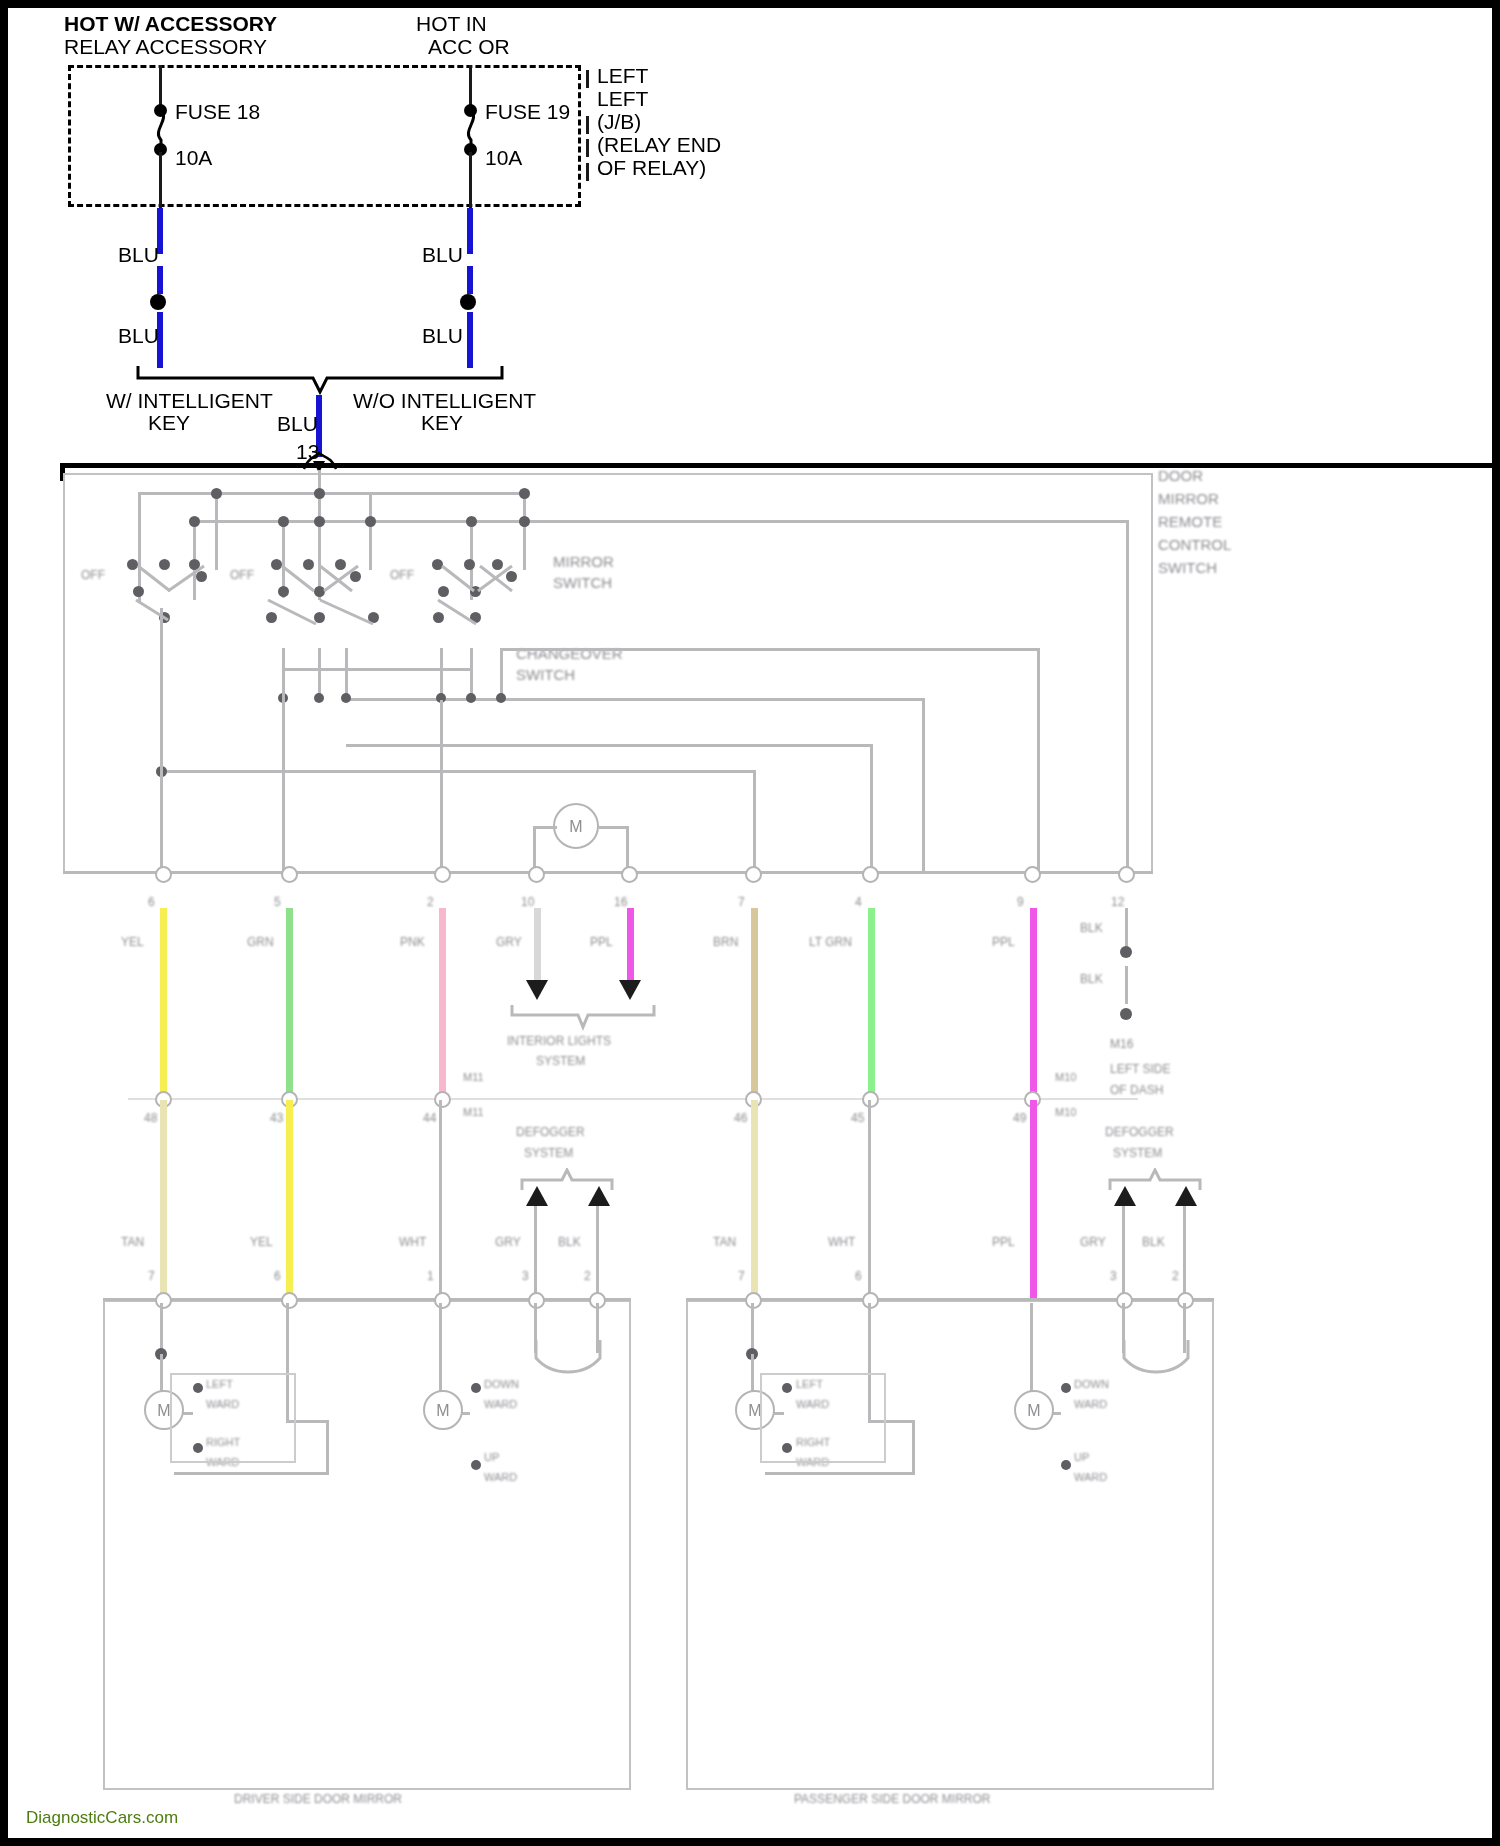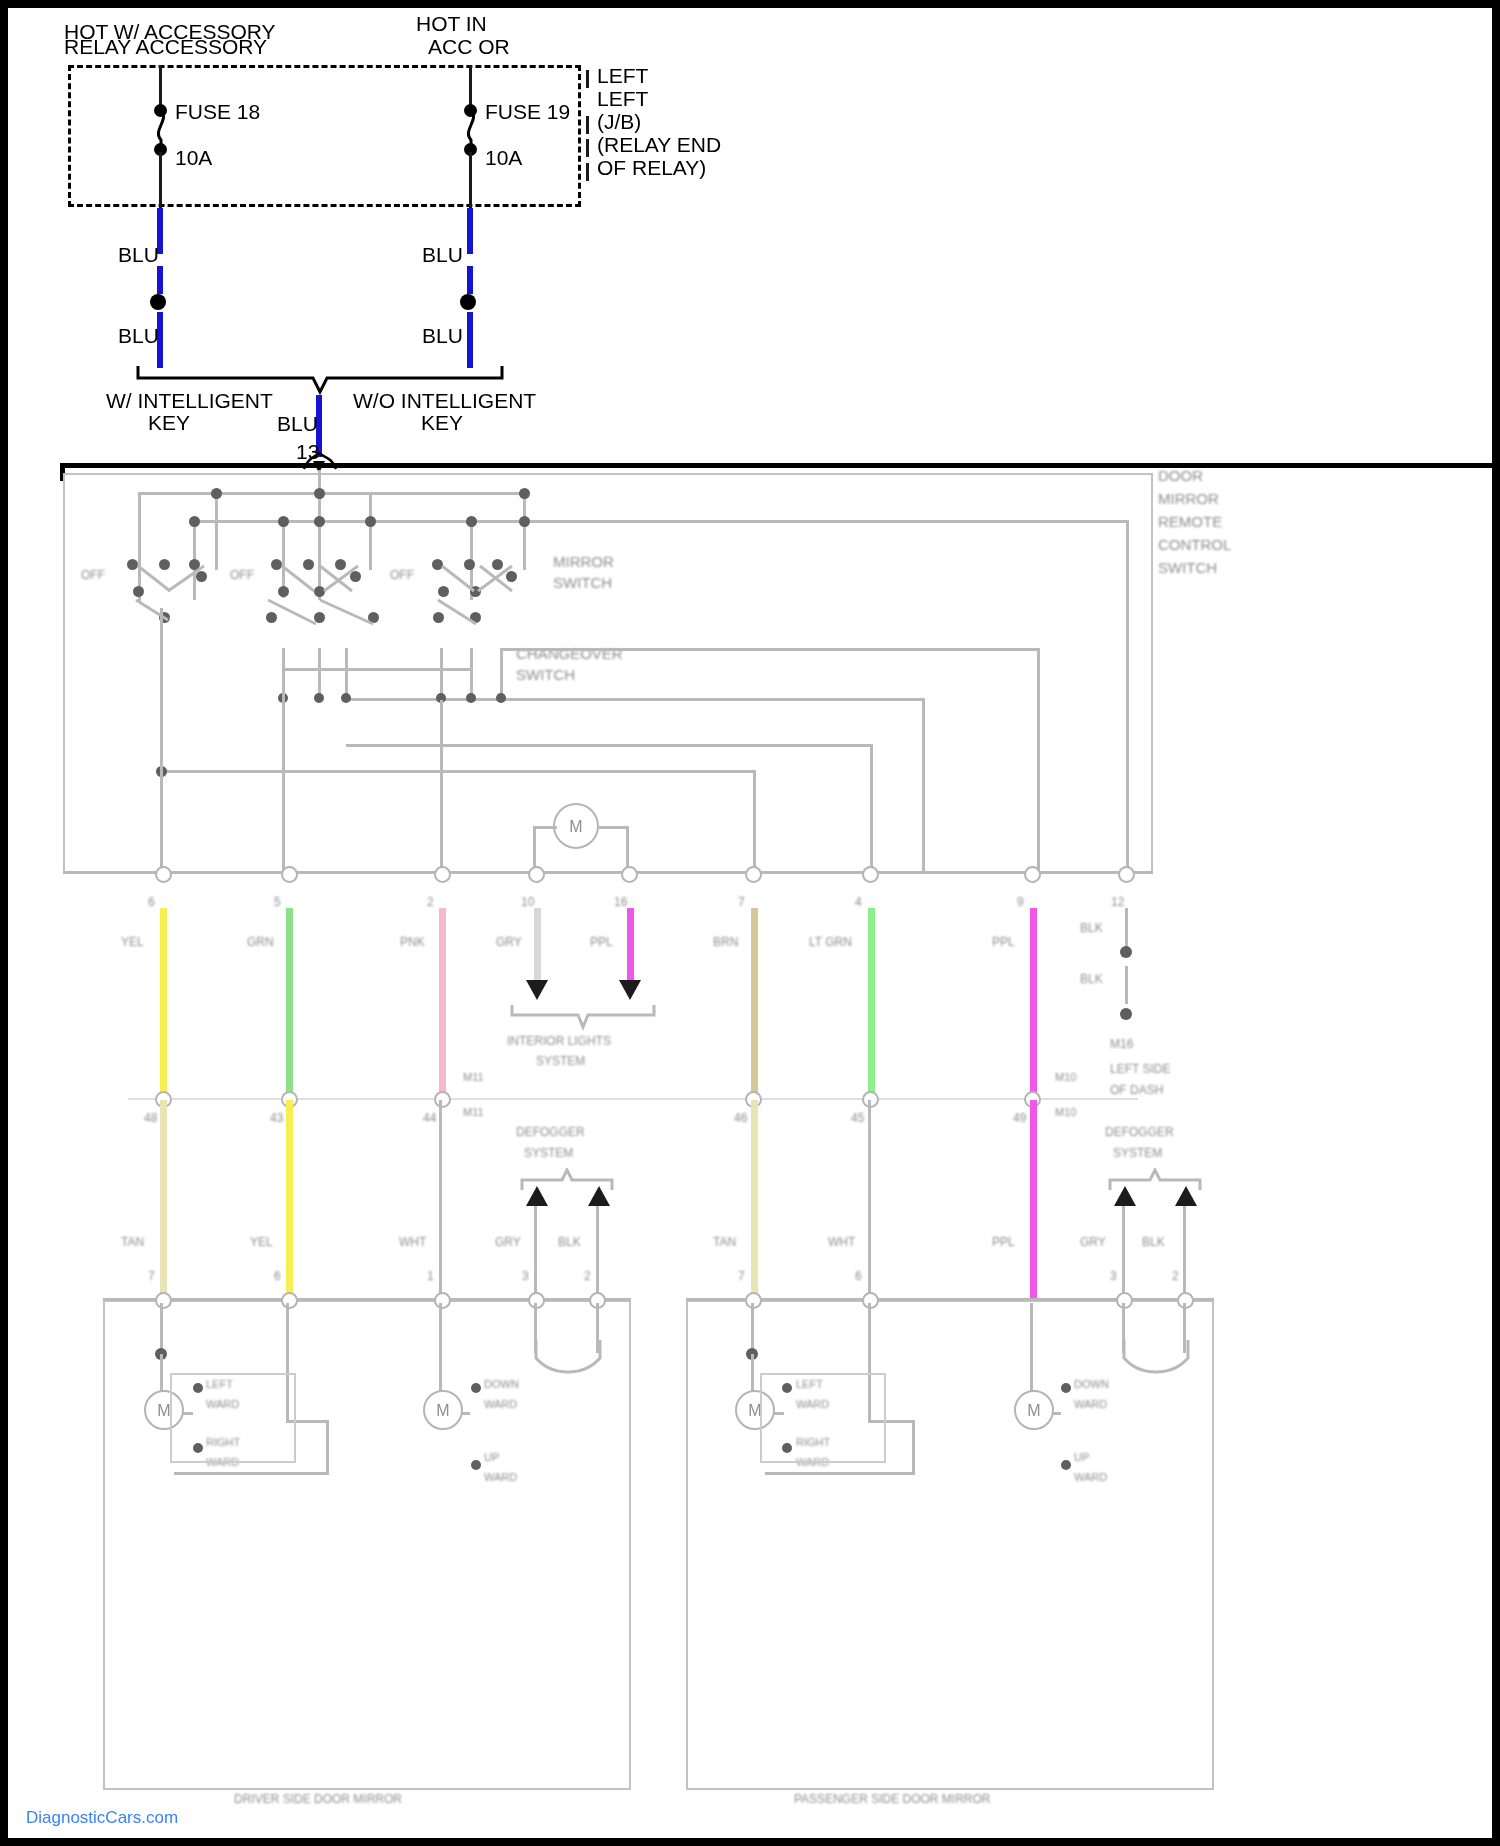--- a/index.html
+++ b/index.html
@@ -40,36 +40,36 @@
   .term{position:absolute;width:17px;height:17px;border:2px solid #b4b4b6;border-radius:50%;
         background:#fff;box-sizing:border-box;}
   .arrowup{position:absolute;width:0;height:0;border-left:11px solid transparent;
            border-right:11px solid transparent;border-bottom:20px solid #1c1c1c;}
   .arrowdn{position:absolute;width:0;height:0;border-left:11px solid transparent;
            border-right:11px solid transparent;border-top:20px solid #1c1c1c;}
   .motor{position:absolute;width:46px;height:46px;border:2px solid #b4b4b6;border-radius:50%;
          background:#fff;box-sizing:border-box;color:#8e8e93;font-size:16px;text-align:center;
          line-height:44px;filter:blur(.6px);}
   .blackframe-lower{position:absolute;background:#000;}
-  .watermark{position:absolute;color:#3b82f6;font-size:17px;filter:blur(.7px);
+  .watermark{position:absolute;color:#4d7c0f;font-size:17px;filter:blur(.7px);
              font-family:"Liberation Sans",sans-serif;}
 </style>
 </head>
 <body>
 
 <div id="page">
 
   <div class="frame-top"></div>
   <div class="frame-bot"></div>
   <div class="frame-l"></div>
   <div class="frame-r"></div>
 
   <div class="sheet">
 
-    <div class="txt t-big" style="left:56px;top:12px;text-align:center;">HOT W/ ACCESSORY</div>
+    <div class="txt t-big" style="left:56px;top:4px;text-align:center;font-weight:bold;">HOT W/ ACCESSORY</div>
     <div class="txt t-big" style="left:56px;top:27px;">RELAY ACCESSORY</div>
     <div class="txt t-big" style="left:408px;top:4px;">HOT IN</div>
     <div class="txt t-big" style="left:420px;top:27px;">ACC OR</div>
 
     <div class="dashbox" style="left:60px;top:57px;width:513px;height:142px;"></div>
 
     <div class="wire" style="left:578px;top:62px;width:3px;height:18px;"></div>
     <div class="wire" style="left:578px;top:108px;width:3px;height:18px;"></div>
     <div class="wire" style="left:578px;top:131px;width:3px;height:18px;"></div>
     <div class="wire" style="left:578px;top:155px;width:3px;height:18px;"></div>

